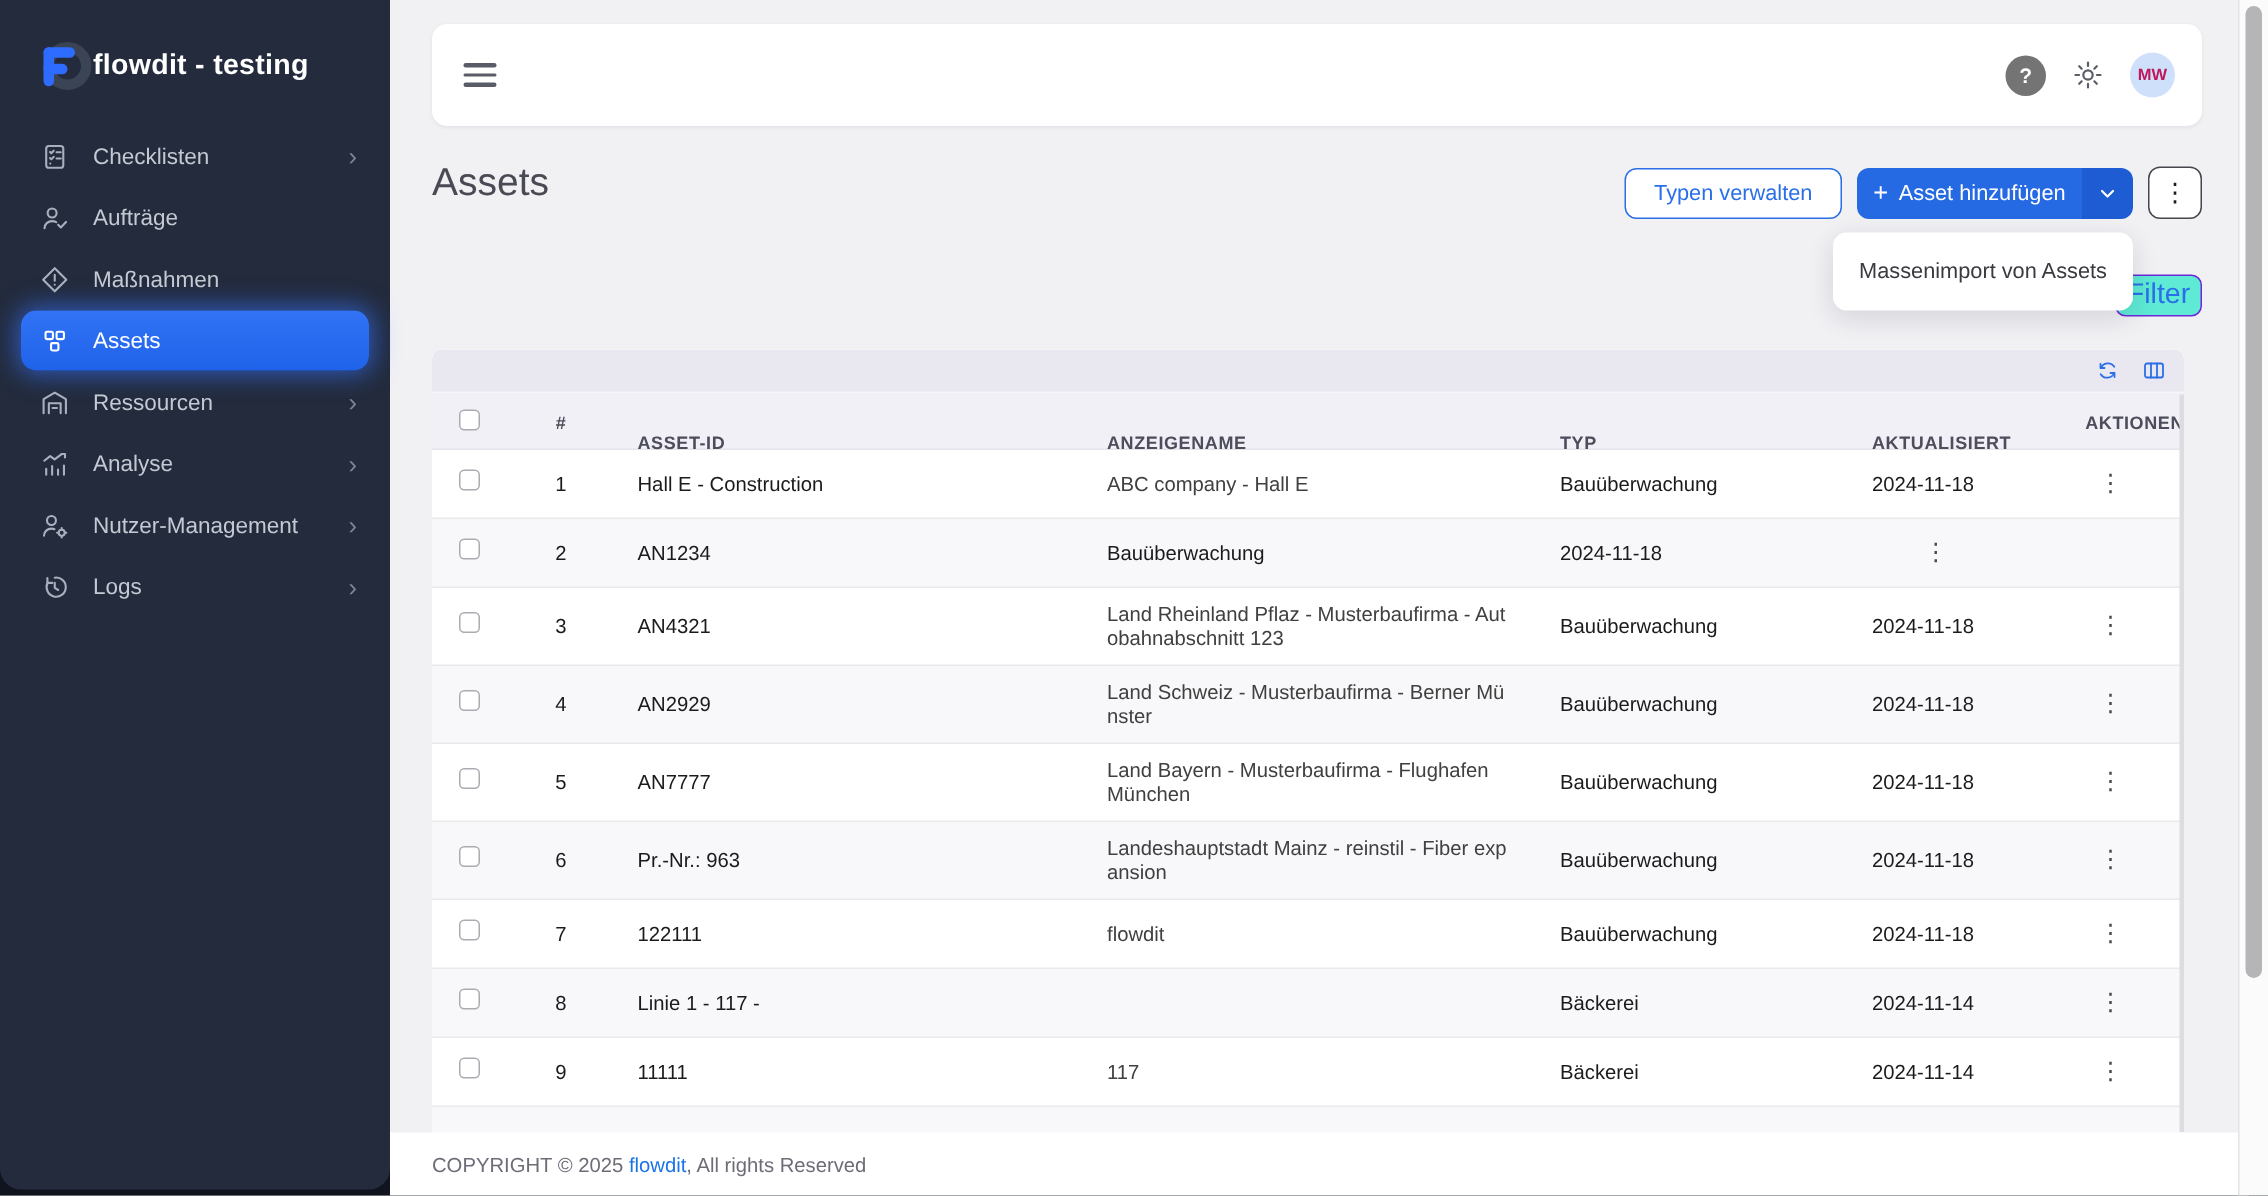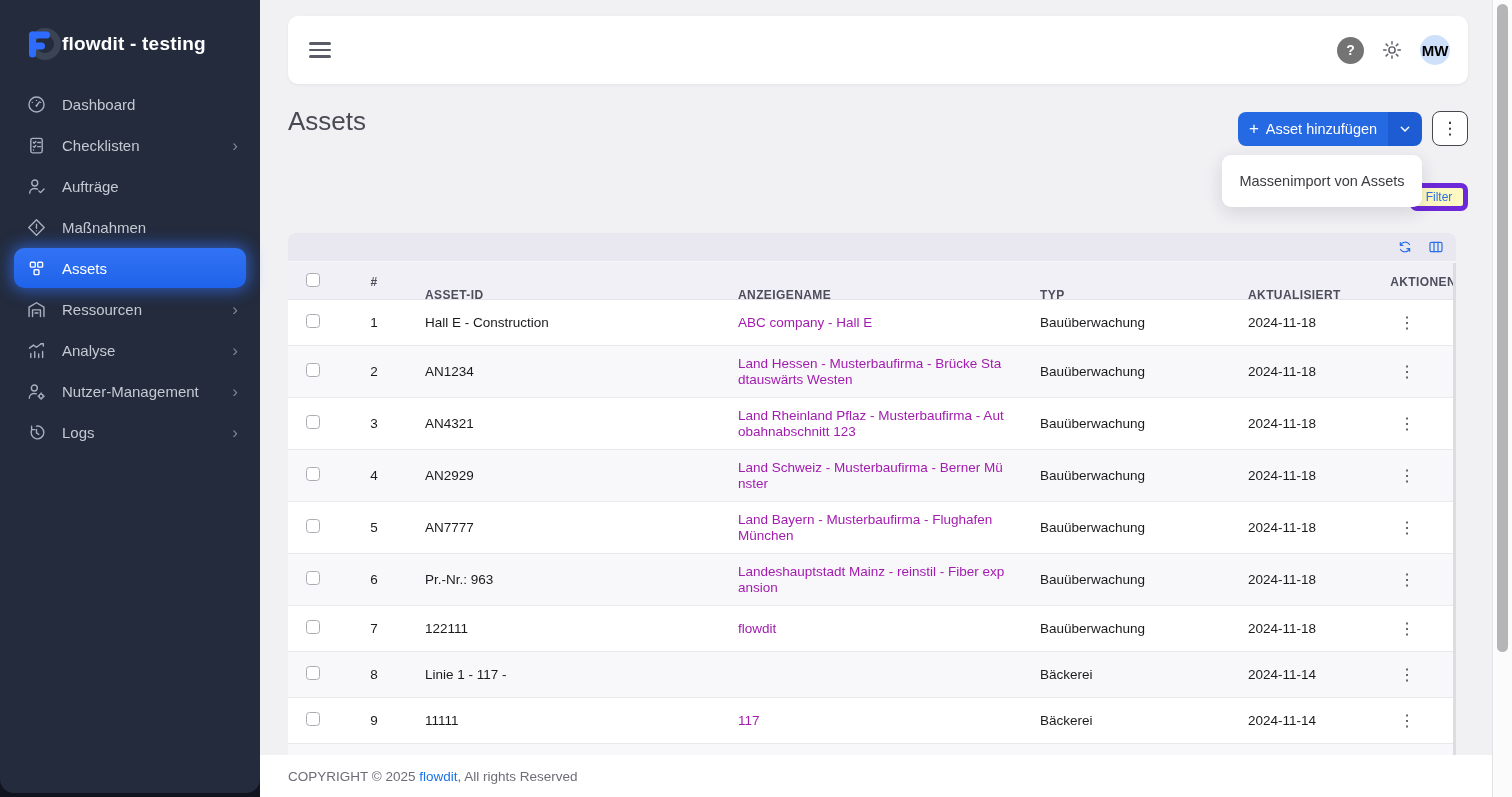--- a/index.html
+++ b/index.html
@@ -35,43 +35,43 @@
     background:#fff; border-radius:10px; box-shadow:0 1px 3px rgba(20,20,40,.06);
     display:flex; align-items:center; }
   .hamburger { margin-left:21px; width:26px; height:20px; display:flex; flex-direction:column;
     justify-content:center; gap:4px; background:none; border:none; cursor:pointer; }
   .hamburger span { display:block; width:22px; height:2.6px; background:#595c66; border-radius:2px; }
   .topbar-right { margin-left:auto; display:flex; align-items:center; gap:17px; padding-right:18px; }
   .help-btn { width:27px; height:27px; border-radius:50%; background:#747474; border:none; color:#fff;
     font-size:14px; font-weight:700; display:flex; align-items:center; justify-content:center; cursor:pointer; }
   .gear-btn { background:none; border:none; cursor:pointer; color:#5b5e66; display:flex; }
   .gear-btn svg { width:22px; height:22px; stroke:currentColor; fill:none; stroke-width:1.6; stroke-linecap:round; }
-  .avatar { width:30px; height:30px; border-radius:50%; background:#cfe0fb; color:#000000;
-    font-size:15px; font-weight:700; display:flex; align-items:center; justify-content:center;
+  .avatar { width:30px; height:30px; border-radius:50%; background:#cfe0fb; color:#be185d;
+    font-size:11px; font-weight:700; display:flex; align-items:center; justify-content:center;
     border:none; cursor:pointer; }
 
   .page-title { position:absolute; left:28px; top:106px; font-size:26px; font-weight:400; color:#4a4a55; }
 
   
   .btn-types { position:absolute; left:823px; top:112px; width:145px; height:34px;
     background:#fff; border:1px solid #2a6fe8; border-radius:8px; color:#2a6fe8;
     font-size:14.5px; font-family:inherit; cursor:pointer; }
   .btn-add-wrap { position:absolute; left:978px; top:112px; height:34px; display:flex; }
   .btn-add-main { width:150px; height:34px; background:#2569e3; border:none; color:#fff;
     font-size:14.5px; font-family:inherit; border-radius:8px 0 0 8px; cursor:pointer;
     display:flex; align-items:center; justify-content:center; gap:7px; }
   .btn-add-main .plus { font-size:17px; font-weight:400; margin-top:-1px; }
   .btn-add-chev { width:34px; height:34px; background:#1e5cd4; border:none; border-radius:0 8px 8px 0;
     cursor:pointer; display:flex; align-items:center; justify-content:center; }
   .btn-add-chev svg { width:16px; height:16px; stroke:#fff; fill:none; stroke-width:2.2; stroke-linecap:round; stroke-linejoin:round; }
   .btn-more { position:absolute; left:1172px; top:111px; width:36px; height:35px; background:#fff;
     border:1px solid #46464c; border-radius:8px; font-size:17px; color:#1c1c1e; cursor:pointer; line-height:1; }
 
-  .btn-filter { position:absolute; left:1150px; top:183px; width:58px; height:28px; background:#fef9c3;
-    border:5px solid #6d28d9; border-radius:7px; color:#2a6fe8; font-size:12px; font-family:inherit;
+  .btn-filter { position:absolute; left:1150px; top:183px; width:58px; height:28px; background:#5eead4;
+    border:1px solid #6d28d9; border-radius:7px; color:#2a6fe8; font-size:19px; font-family:inherit;
     cursor:pointer; z-index:8; }
 
   .dropdown { position:absolute; left:962px; top:155px; width:200px; height:52px; background:#fff;
     border-radius:9px; box-shadow:0 5px 18px rgba(30,30,60,.14); z-index:12;
     display:flex; align-items:center; justify-content:center; }
   .dropdown-item { background:none; border:none; font-size:14.5px; color:#3a3a40; font-family:inherit;
     cursor:pointer; white-space:nowrap; }
 
   
   .table-card { position:absolute; left:28px; top:233px; width:1168px; height:522px;
@@ -89,21 +89,21 @@
   .th-id, .th-name, .th-typ, .th-date { padding-left:25px;margin-top:26px; }
   .th-act { text-align:right; padding-right:0; }
 
   .trow { min-height:46px; border-bottom:1px solid #e9e9ec; background:#fff; }
   .trow:nth-child(even) { background:#f8f8fa; }
   .c-check { padding-left:18px; }
   .cb { display:inline-block; width:14px; height:14px; border:1.5px solid #ababb2; border-radius:3.5px;
     background:#fff; cursor:pointer; }
   .c-num { text-align:center; font-size:13.5px; color:#1b1b1e; }
   .c-id, .c-typ, .c-date { padding-left:25px; font-size:13.5px; color:#1b1b1e; }
-  .c-name { padding:10px 10px 10px 25px; font-size:13.5px; color:#a21caf; line-height:15.5px;
+  .c-name { padding:10px 10px 10px 25px; font-size:13.5px; color:#404040; line-height:15.5px;
     word-break:break-all; }
   .c-act { display:flex; justify-content:center; padding-right:14px; }
   .kebab { background:none; border:none; font-size:16px; color:#4a4a50; cursor:pointer; line-height:1; letter-spacing:1px; }
   .partial-row { height:40px; background:#f8f8fa; }
 
   
   .footer { position:absolute; left:0; top:755px; width:1239px; height:42px; background:#fff;
     display:flex; align-items:center; padding-left:28px; font-size:13.5px; color:#6d6d78; }
   .footer a { color:#1a73e8; text-decoration:none; cursor:pointer; }
 
@@ -124,32 +124,20 @@
         <svg viewBox="0 0 40 40">
           <circle cx="23" cy="20" r="12.5" stroke="#3b4454" stroke-width="7" fill="none"></circle>
           <rect x="7" y="7.5" width="7" height="26" rx="3.5" fill="#2e6bff"></rect>
           <rect x="7" y="7.5" width="21" height="7" rx="3.5" fill="#2e6bff"></rect>
           <rect x="7" y="18.5" width="16" height="7" rx="3.5" fill="#2e6bff"></rect>
         </svg>
       </span>
       <span class="brand-title">flowdit - testing</span>
     </div>
     <nav class="menu" id="sidebar-menu">
-        <div class="side-item">
-      <span class="s-icon">
-            <svg viewBox="0 0 24 24">
-              <circle cx="12" cy="12" r="8.6"></circle>
-              <path d="M12 13.4 15.4 9"></path>
-              <circle cx="12" cy="13.4" r="1.1" fill="currentColor" stroke="none"></circle>
-              <path d="M7.2 9.6h.01M12 7.3h.01M16.8 9.6h.01"></path>
-            </svg>
-          </span>
-      <span class="s-label">Dashboard</span>
-      <span class="s-chev">›</span>
-    </div>
         <div class="side-item has-chev">
       <span class="s-icon">
             <svg viewBox="0 0 24 24">
               <rect x="5.5" y="3.8" width="13" height="16.6" rx="2"></rect>
               <path d="M8.4 8.3l1 1 1.8-1.9M13.4 8.6h3.2M8.4 13l1 1 1.8-1.9M13.4 13.3h3.2M8.6 17.2h.01"></path>
             </svg>
           </span>
       <span class="s-label">Checklisten</span>
       <span class="s-chev">›</span>
     </div>
@@ -248,20 +236,21 @@
               <circle cx="12" cy="12" r="3.4"></circle>
               <path d="M12 2.9v2.6M12 18.5v2.6M2.9 12h2.6M18.5 12h2.6M5.6 5.6l1.8 1.8M16.6 16.6l1.8 1.8M18.4 5.6l-1.8 1.8M7.4 16.6l-1.8 1.8"></path>
             </svg>
         </button>
         <button class="avatar">MW</button>
       </div>
     </header>
 
     <h1 class="page-title">Assets</h1>
 
+    <button class="btn-types">Typen verwalten</button>
 
     <div class="btn-add-wrap">
       <button class="btn-add-main">
         <span class="plus">+</span>
         <span>Asset hinzufügen</span>
       </button>
       <button class="btn-add-chev">
         <svg viewBox="0 0 24 24">
             <path d="M6.5 9.5 12 15l5.5-5.5"></path>
           </svg>
@@ -313,21 +302,20 @@
         <div class="c-typ">Bauüberwachung</div>
         <div class="c-date">2024-11-18</div>
         <div class="c-act">
               <button class="kebab">⋮</button>
             </div>
       </div>
           <div class="trow tgrid">
         <div class="c-check"><span class="cb"></span></div>
         <div class="c-num">2</div>
         <div class="c-id">AN1234</div>
-        <div class="c-name">Land Hessen - Musterbaufirma - Brücke Stadtauswärts Westen</div>
         <div class="c-typ">Bauüberwachung</div>
         <div class="c-date">2024-11-18</div>
         <div class="c-act">
               <button class="kebab">⋮</button>
             </div>
       </div>
           <div class="trow tgrid">
         <div class="c-check"><span class="cb"></span></div>
         <div class="c-num">3</div>
         <div class="c-id">AN4321</div>

